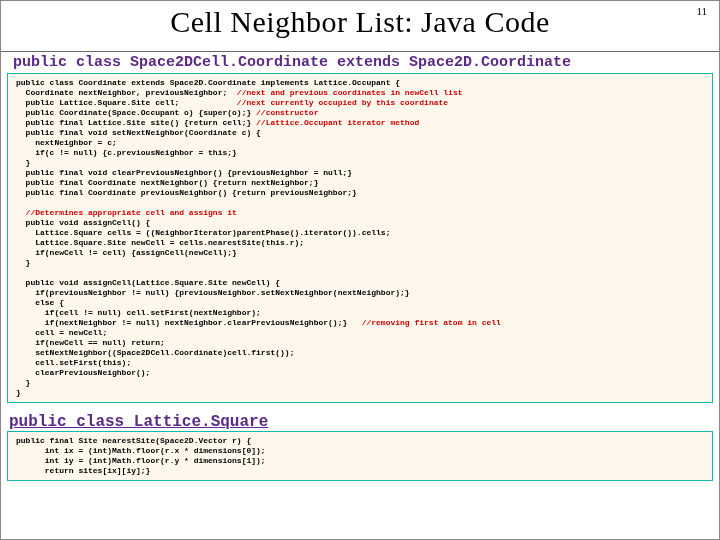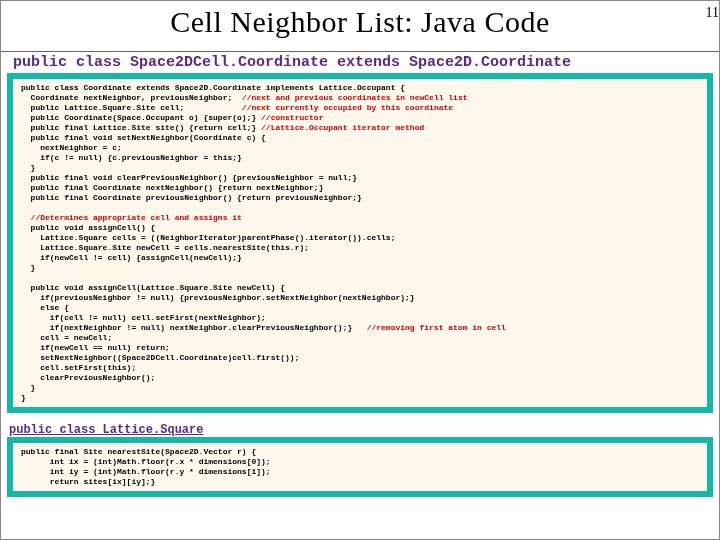--- a/index.html
+++ b/index.html
@@ -1,23 +1,23 @@
 <!DOCTYPE html>
 <html><head>
 <meta charset="utf-8">
 <style>
 html,body{margin:0;padding:0;width:720px;height:540px;background:#fff;font-family:"Times New Roman",serif;overflow:hidden}
 .slide{position:relative;width:720px;height:540px;box-sizing:border-box;border:1px solid #888}
-.pagenum{position:absolute;top:4px;right:0;font-size:14px;font-family:Georgia,serif;color:#000}
+.pagenum{position:absolute;top:4px;right:12px;font-size:11px;font-family:Georgia,serif;color:#000}
 .title{text-align:center;font-size:30px;font-family:Georgia,"Times New Roman",serif;color:#000;margin:4px 0 12px 0;letter-spacing:0.5px}
 .rule{height:1px;background:#666;margin:2px 0 0 0}
 .subtitle1{font-family:"Courier New",monospace;font-weight:bold;color:#5b2a86;font-size:15px;padding:2px 6px 2px 12px;white-space:nowrap}
-.codebox{border:6px solid #14b8a6;background:#fdf7ec;margin:0 6px 4px 6px;padding:4px 8px 4px 8px;font-family:"Courier New",monospace;font-size:8px;font-weight:bold;color:#000;line-height:1.25;white-space:pre}
+.codebox{border:1px solid #14b8a6;background:#fdf7ec;margin:0 6px 4px 6px;padding:4px 8px 4px 8px;font-family:"Courier New",monospace;font-size:8px;font-weight:bold;color:#000;line-height:1.25;white-space:pre}
 .codebox .cmt{color:#c00}
-.subtitle2{font-family:"Courier New",monospace;font-weight:bold;color:#5b2a86;font-size:12px;padding:6px 6px 0 8px;text-decoration:underline}
+.subtitle2{font-family:"Courier New",monospace;font-weight:bold;color:#5b2a86;font-size:16px;padding:6px 6px 0 8px;text-decoration:underline}
 </style>
 </head>
 <body>
 
 <div class="slide">
   <div class="pagenum">11</div>
   <div class="title">Cell Neighbor List: Java Code</div>
   <div class="rule"></div>
 
   <div class="subtitle1">public class Space2DCell.Coordinate extends Space2D.Coordinate</div>

